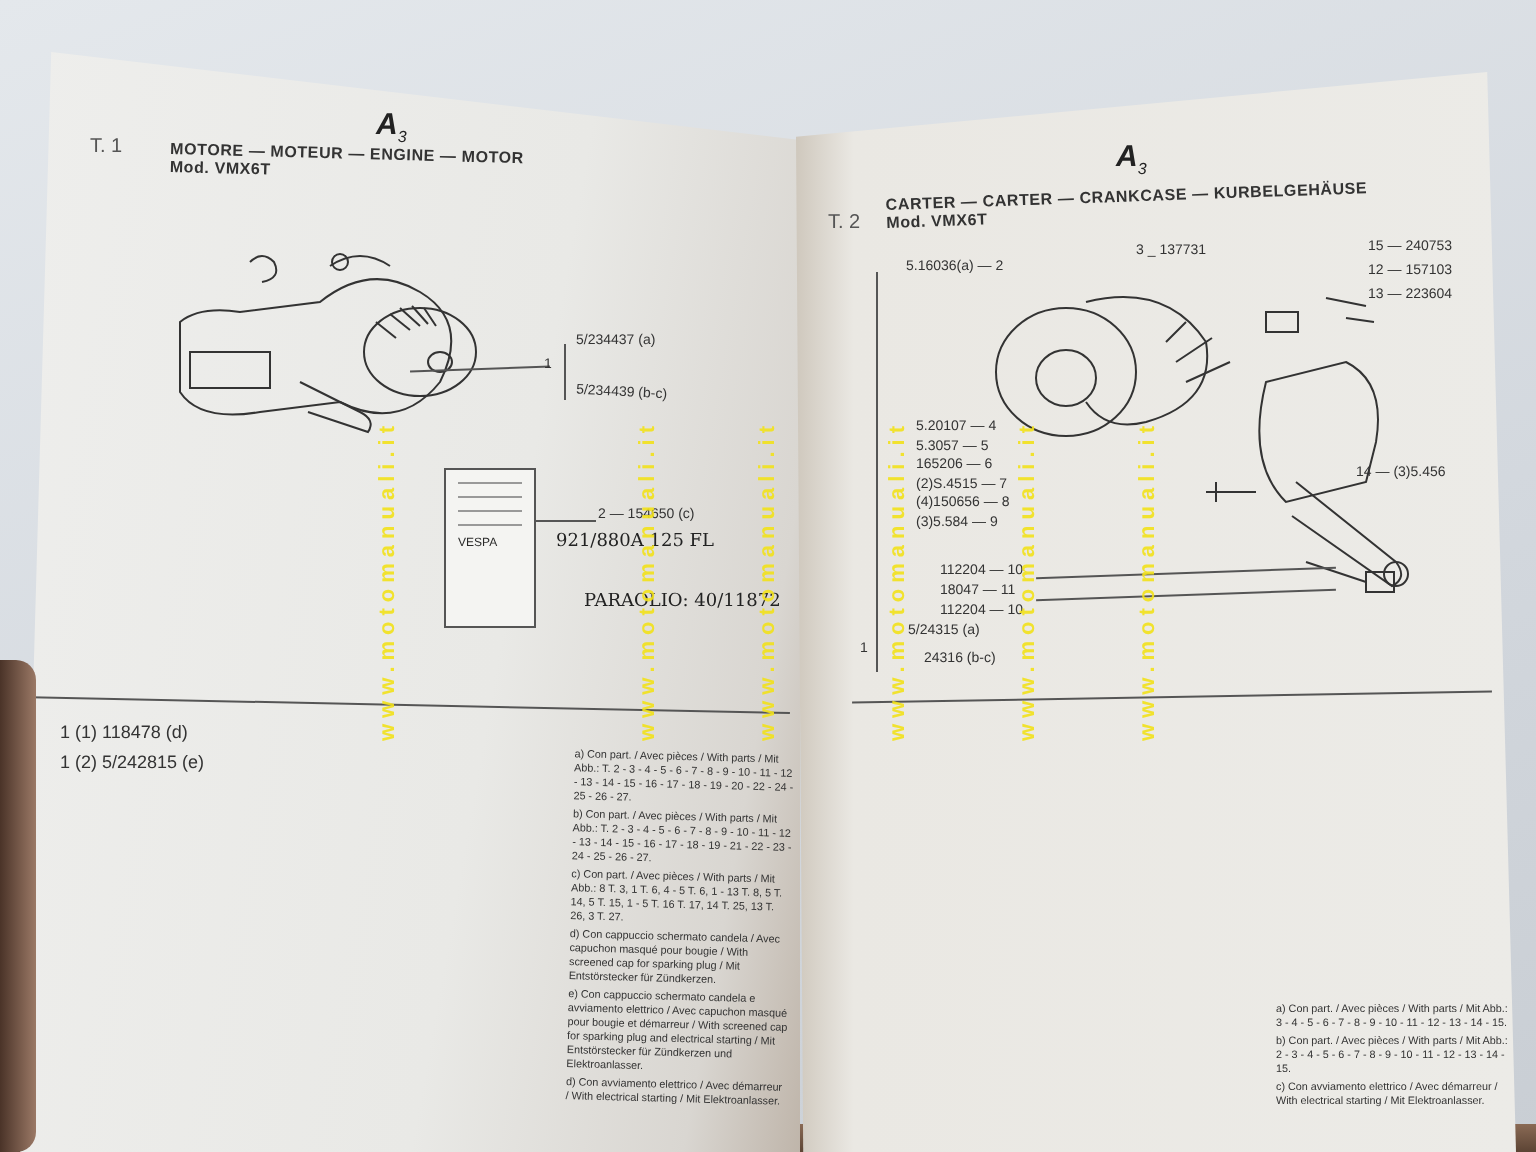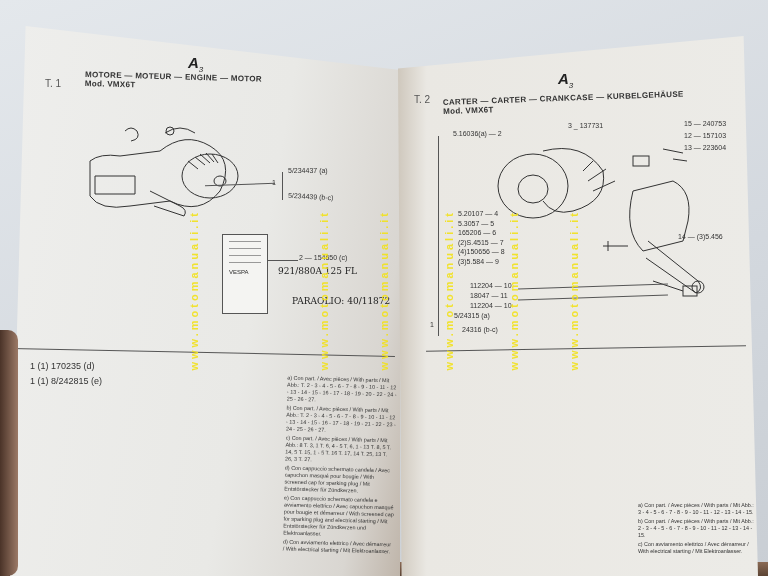--- a/index.html
+++ b/index.html
@@ -26,21 +26,21 @@
   .label-box .ln{height:1px;background:#999;margin:6px 6px;}
 </style>
 </head>
 <body>
 
 <div class="bg"></div>
 <div class="table-edge"></div>
 
 <div class="page page-left">
   <div class="abs title-a3" style="left:178px;top:28px;"><span>A</span><sub>3</sub></div>
-  <div class="abs tnum" style="left:35px;top:52px;text-align:right;">T. 1</div>
+  <div class="abs tnum" style="left:35px;top:42px;text-align:right;">T. 1</div>
   <div class="abs heading" style="left:75px;top:44px;transform:rotate(1.5deg);transform-origin:left;">
     <div>MOTORE — MOTEUR — ENGINE — MOTOR</div>
     <div>Mod. VMX6T</div>
   </div>
 
   <svg class="drawing" style="left:60px;top:95px;" width="190" height="100">
     <g fill="none" stroke="#333" stroke-width="1">
       <path d="M20 40 q10 -8 30 -5 l40 -5 q25 -20 50 -5 q25 15 10 45 q-20 25 -50 10 l-40 5 q-30 5 -40 -10 z"></path>
       <ellipse cx="140" cy="55" rx="28" ry="22"></ellipse>
       <ellipse cx="150" cy="60" rx="6" ry="5"></ellipse>
@@ -64,36 +64,36 @@
       <div class="ln"></div>
       <div class="ln"></div>
     <div style="font-size:6px;margin-left:6px;">VESPA</div>
   </div>
   <div class="rule" style="left:258px;top:234px;width:30px;"></div>
   <div class="abs part" style="left:289px;top:228px;"><span>2</span> — <span>154650 (c)</span></div>
   <div class="abs hand" style="left:268px;top:240px;">921/880A 125 FL</div>
   <div class="abs hand" style="left:282px;top:270px;">PARAOLIO: 40/11872</div>
 
   <div class="rule" style="left:0;top:326px;width:385px;transform:rotate(1.2deg);"></div>
-  <div class="abs part" style="left:20px;top:335px;font-size:9px;">1 (1) 170235 (d)</div>
-  <div class="abs part" style="left:20px;top:350px;font-size:9px;">1 (1) 8/242815 (e)</div>
+  <div class="abs part" style="left:20px;top:335px;font-size:9px;">1 (1) 118478 (d)</div>
+  <div class="abs part" style="left:20px;top:350px;font-size:9px;">1 (2) 5/242815 (e)</div>
 
   <div class="abs" style="left:275px;top:350px;width:110px;transform:rotate(1.5deg);">
     <div class="note" style="margin-bottom:2px;"><span>a)</span> <span>Con part. / Avec pièces / With parts / Mit Abb.: T. 2 - 3 - 4 - 5 - 6 - 7 - 8 - 9 - 10 - 11 - 12 - 13 - 14 - 15 - 16 - 17 - 18 - 19 - 20 - 22 - 24 - 25 - 26 - 27.</span></div>
     <div class="note" style="margin-bottom:2px;"><span>b)</span> <span>Con part. / Avec pièces / With parts / Mit Abb.: T. 2 - 3 - 4 - 5 - 6 - 7 - 8 - 9 - 10 - 11 - 12 - 13 - 14 - 15 - 16 - 17 - 18 - 19 - 21 - 22 - 23 - 24 - 25 - 26 - 27.</span></div>
     <div class="note" style="margin-bottom:2px;"><span>c)</span> <span>Con part. / Avec pièces / With parts / Mit Abb.: 8 T. 3, 1 T. 6, 4 - 5 T. 6, 1 - 13 T. 8, 5 T. 14, 5 T. 15, 1 - 5 T. 16 T. 17, 14 T. 25, 13 T. 26, 3 T. 27.</span></div>
     <div class="note" style="margin-bottom:2px;"><span>d)</span> <span>Con cappuccio schermato candela / Avec capuchon masqué pour bougie / With screened cap for sparking plug / Mit Entstörstecker für Zündkerzen.</span></div>
     <div class="note" style="margin-bottom:2px;"><span>e)</span> <span>Con cappuccio schermato candela e avviamento elettrico / Avec capuchon masqué pour bougie et démarreur / With screened cap for sparking plug and electrical starting / Mit Entstörstecker für Zündkerzen und Elektroanlasser.</span></div>
     <div class="note"><span>d)</span> <span>Con avviamento elettrico / Avec démarreur / With electrical starting / Mit Elektroanlasser.</span></div>
   </div>
 </div>
 
 <div class="page page-right">
   <div class="abs title-a3" style="left:160px;top:34px;"><span>A</span><sub>3</sub></div>
-  <div class="abs tnum" style="left:16px;top:58px;">T. 2</div>
+  <div class="abs tnum" style="left:16px;top:70px;">T. 2</div>
   <div class="abs heading" style="left:45px;top:62px;transform:rotate(-2deg);transform-origin:left;">
     <div>CARTER — CARTER — CRANKCASE — KURBELGEHÄUSE</div>
     <div>Mod. VMX6T</div>
   </div>
 
   <svg class="drawing" style="left:95px;top:95px;" width="240" height="200">
     <g fill="none" stroke="#333" stroke-width="1">
       <ellipse cx="40" cy="55" rx="35" ry="32"></ellipse>
       <ellipse cx="40" cy="58" rx="15" ry="14"></ellipse>
       <path d="M50 20 q40 -10 60 20 q5 30 -30 40 q-20 5 -30 -10"></path>

